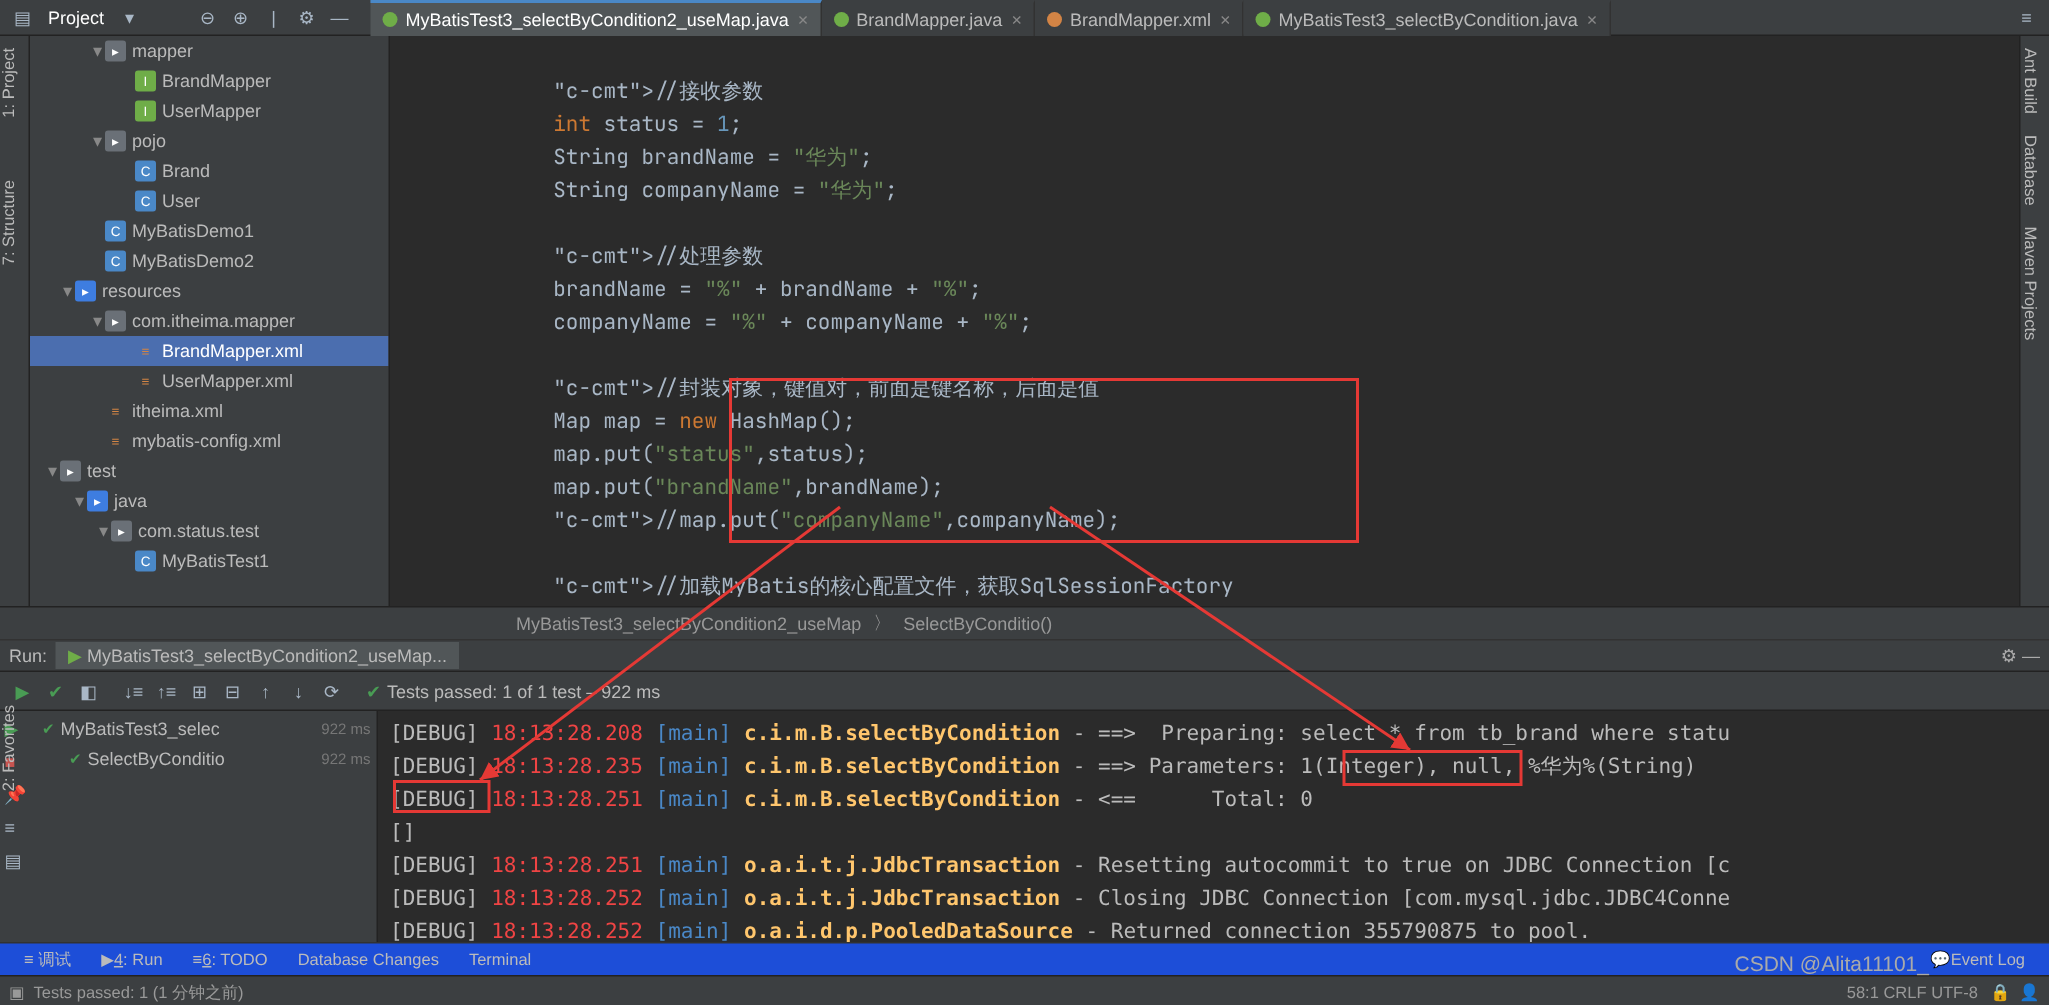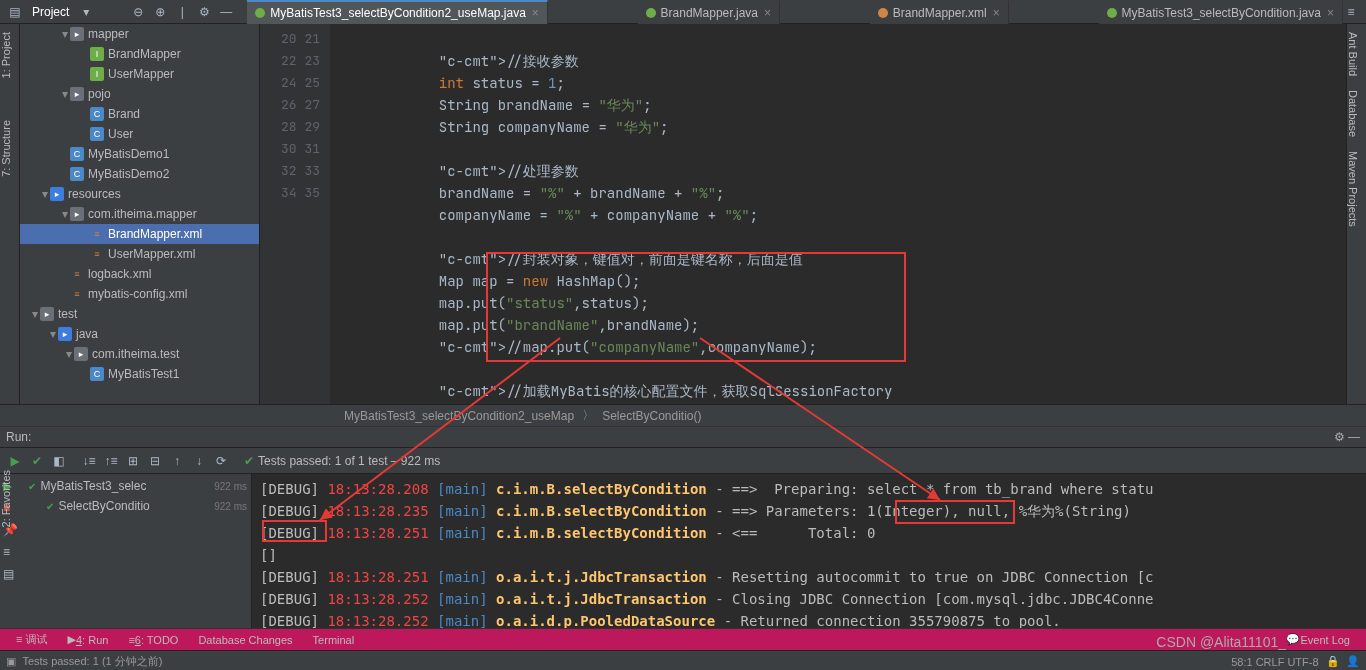--- a/index.html
+++ b/index.html
@@ -1,20 +1,20 @@
 <!DOCTYPE html>
 <html><head>
 <meta charset="utf-8">
 <style>
   * { box-sizing: border-box; margin: 0; padding: 0; }
   body { font-family: "Segoe UI", sans-serif; font-size: 12px; background:#2b2b2b; color:#bbb; width:1366px; height:670px; overflow:hidden; position:relative; }
   .toolbar { height:24px; background:#3c3f41; display:flex; align-items:center; padding:0 4px; border-bottom:1px solid #222; }
   .toolbar .lbl { color:#ffffff; font-size:12px; margin:0 6px; }
   .toolbar .ic { width:16px; height:16px; display:inline-flex; align-items:center; justify-content:center; color:#a9b7c6; margin:0 3px; cursor:pointer; }
-  .tabs { flex:1; display:flex; height:24px; margin-left:10px;justify-content:space-between; }
+  .tabs { flex:1; display:flex; height:24px; margin-left:10px; }
   .tab { display:flex; align-items:center; height:24px; padding:0 8px; background:#3c3f41; border-right:1px solid #323232; border-top:2px solid transparent; color:#bbb; font-size:12px; cursor:pointer; white-space:nowrap; }
   .tab.active { background:#515658; border-top-color:#4a88c7; color:#fff; }
   .tab .ci { width:10px; height:10px; border-radius:50%; margin-right:5px; }
   .tab .close { margin-left:6px; color:#888; }
   .main { display:flex; height:380px; }
   .sidebar-left { width:20px; background:#3c3f41; border-right:1px solid #222; }
   .sidebar-left .vlabel { writing-mode: vertical-rl; transform:rotate(180deg); font-size:11px; color:#bbb; padding:6px 0; margin:2px 0; cursor:pointer;}
   .sidebar-right { width:20px; background:#3c3f41; border-left:1px solid #222; }
   .sidebar-right .vlabel { writing-mode: vertical-rl; font-size:11px; color:#bbb; padding:6px 0; margin:2px 0; cursor:pointer; }
   .project-tree { width:240px; background:#3c3f41; border-right:1px solid #222; overflow:hidden; color:#bbb;}
@@ -46,21 +46,21 @@
   .run-left .ic3 { width:16px;height:16px; margin:3px 0; cursor:pointer; color:#a9b7c6;}
   .run-tree { width:230px; background:#3c3f41; border-right:1px solid #222; font-size:12px; padding-top:2px;}
   .run-tree .rt-row { display:flex; align-items:center; height:20px; padding-left:4px;}
   .rt-ok { color:#499c54; margin-right:4px; font-size:10px;}
   .rt-dur { color:#777; margin-left:auto; margin-right:4px; font-size:10px;}
   .console { flex:1; font-family:Consolas,monospace; font-size:14px; line-height:22px; padding:4px 8px; color:#bbb; white-space:pre; overflow:hidden; position:relative; }
   .lg-ts { color:#ef4444; }
   .lg-mn { color:#4a88c7; }
   .lg-cls { color:#ffc66d; font-weight:bold; }
   .status { height:22px; background:#3c3f41; border-top:1px solid #222; display:flex; align-items:center; padding:0 6px; font-size:11px; color:#999;}
-  .bottom-tabs { height:22px; background:#be185d; border-top:1px solid #323232; display:flex; align-items:center; padding:0 6px; font-size:11px; color:#bbb;}
+  .bottom-tabs { height:22px; background:#1d4ed8; border-top:1px solid #323232; display:flex; align-items:center; padding:0 6px; font-size:11px; color:#bbb;}
   .bottom-tabs .bt { margin:0 10px; cursor:pointer; display:flex; align-items:center;}
   .pass { color:#499c54; margin:0 4px;}
   .gear { margin-left:auto; color:#aaa; cursor:pointer;}
   .watermark { position:absolute; right:80px; bottom:20px; color:#aaa; font-size:14px; pointer-events:none;}
 </style>
 </head>
 <body>
 
 <div class="toolbar">
   <span class="ic">▤</span>
@@ -143,66 +143,49 @@
         <span>BrandMapper.xml</span>
       </div>
       <div class="tree-row" style="padding-left: 60px;">
         <span class="tri"></span>
         <span class="node-ic ic-xml-s">≡</span>
         <span>UserMapper.xml</span>
       </div>
       <div class="tree-row" style="padding-left: 40px;">
         <span class="tri"></span>
         <span class="node-ic ic-xml-s">≡</span>
-        <span>logback.xml</span>
+        <span>itheima.xml</span>
       </div>
       <div class="tree-row" style="padding-left: 40px;">
         <span class="tri"></span>
         <span class="node-ic ic-xml-s">≡</span>
         <span>mybatis-config.xml</span>
       </div>
       <div class="tree-row" style="padding-left: 10px;">
         <span class="tri">▾</span>
         <span class="node-ic ic-dir">▸</span>
         <span>test</span>
       </div>
       <div class="tree-row" style="padding-left: 28px;">
         <span class="tri">▾</span>
         <span class="node-ic ic-dir-blue">▸</span>
         <span>java</span>
       </div>
       <div class="tree-row" style="padding-left: 44px;">
         <span class="tri">▾</span>
         <span class="node-ic ic-dir">▸</span>
-        <span>com.itheima.test</span>
+        <span>com.status.test</span>
       </div>
       <div class="tree-row" style="padding-left: 60px;">
         <span class="tri"></span>
         <span class="node-ic ic-class-c">C</span>
         <span>MyBatisTest1</span>
       </div>
     </div>
   <div class="editor">
-    <div class="gutter" id="gutter">20
-21
-22
-23
-24
-25
-26
-27
-28
-29
-30
-31
-32
-33
-34
-35
-</div>
     <div class="code" id="code">                            
             <span class="&lt;span">"c-cmt"</span>&gt;//接收参数
             <span class="c-kw">int</span> status = <span class="c-num">1</span>;
             <span style="color:#a9b7c6">String</span> <span class="c-und">brandName</span> = <span class="c-str">"华为"</span>;
             <span style="color:#a9b7c6">String</span> <span class="c-und">companyName</span> = <span class="c-str">"华为"</span>;
 
             <span class="&lt;span">"c-cmt"</span>&gt;//处理参数
             <span class="c-und">brandName</span> = <span class="c-str">"%"</span> + <span class="c-und">brandName</span> + <span class="c-str">"%"</span>;
             <span class="c-und">companyName</span> = <span class="c-str">"%"</span> + <span class="c-und">companyName</span> + <span class="c-str">"%"</span>;
 
@@ -224,20 +207,21 @@
 </div>
 
 <div class="breadcrumb">
   <span>MyBatisTest3_selectByCondition2_useMap</span>
   <span>〉</span>
   <span>SelectByConditio()</span>
 </div>
 
 <div class="run-hdr">
   <span>Run:</span>
+  <span class="rtab"><span style="color:#6fad48">▶ </span><span>MyBatisTest3_selectByCondition2_useMap...</span></span>
   <span class="gear">⚙ —</span>
 </div>
 
 <div class="run-tb">
   <span class="ic2" style="color:#499c54">▶</span>
   <span class="ic2" style="color:#499c54">✔</span>
   <span class="ic2">◧</span>
   <span style="width:8px"></span>
   <span class="ic2">↓≡</span>
   <span class="ic2">↑≡</span>

